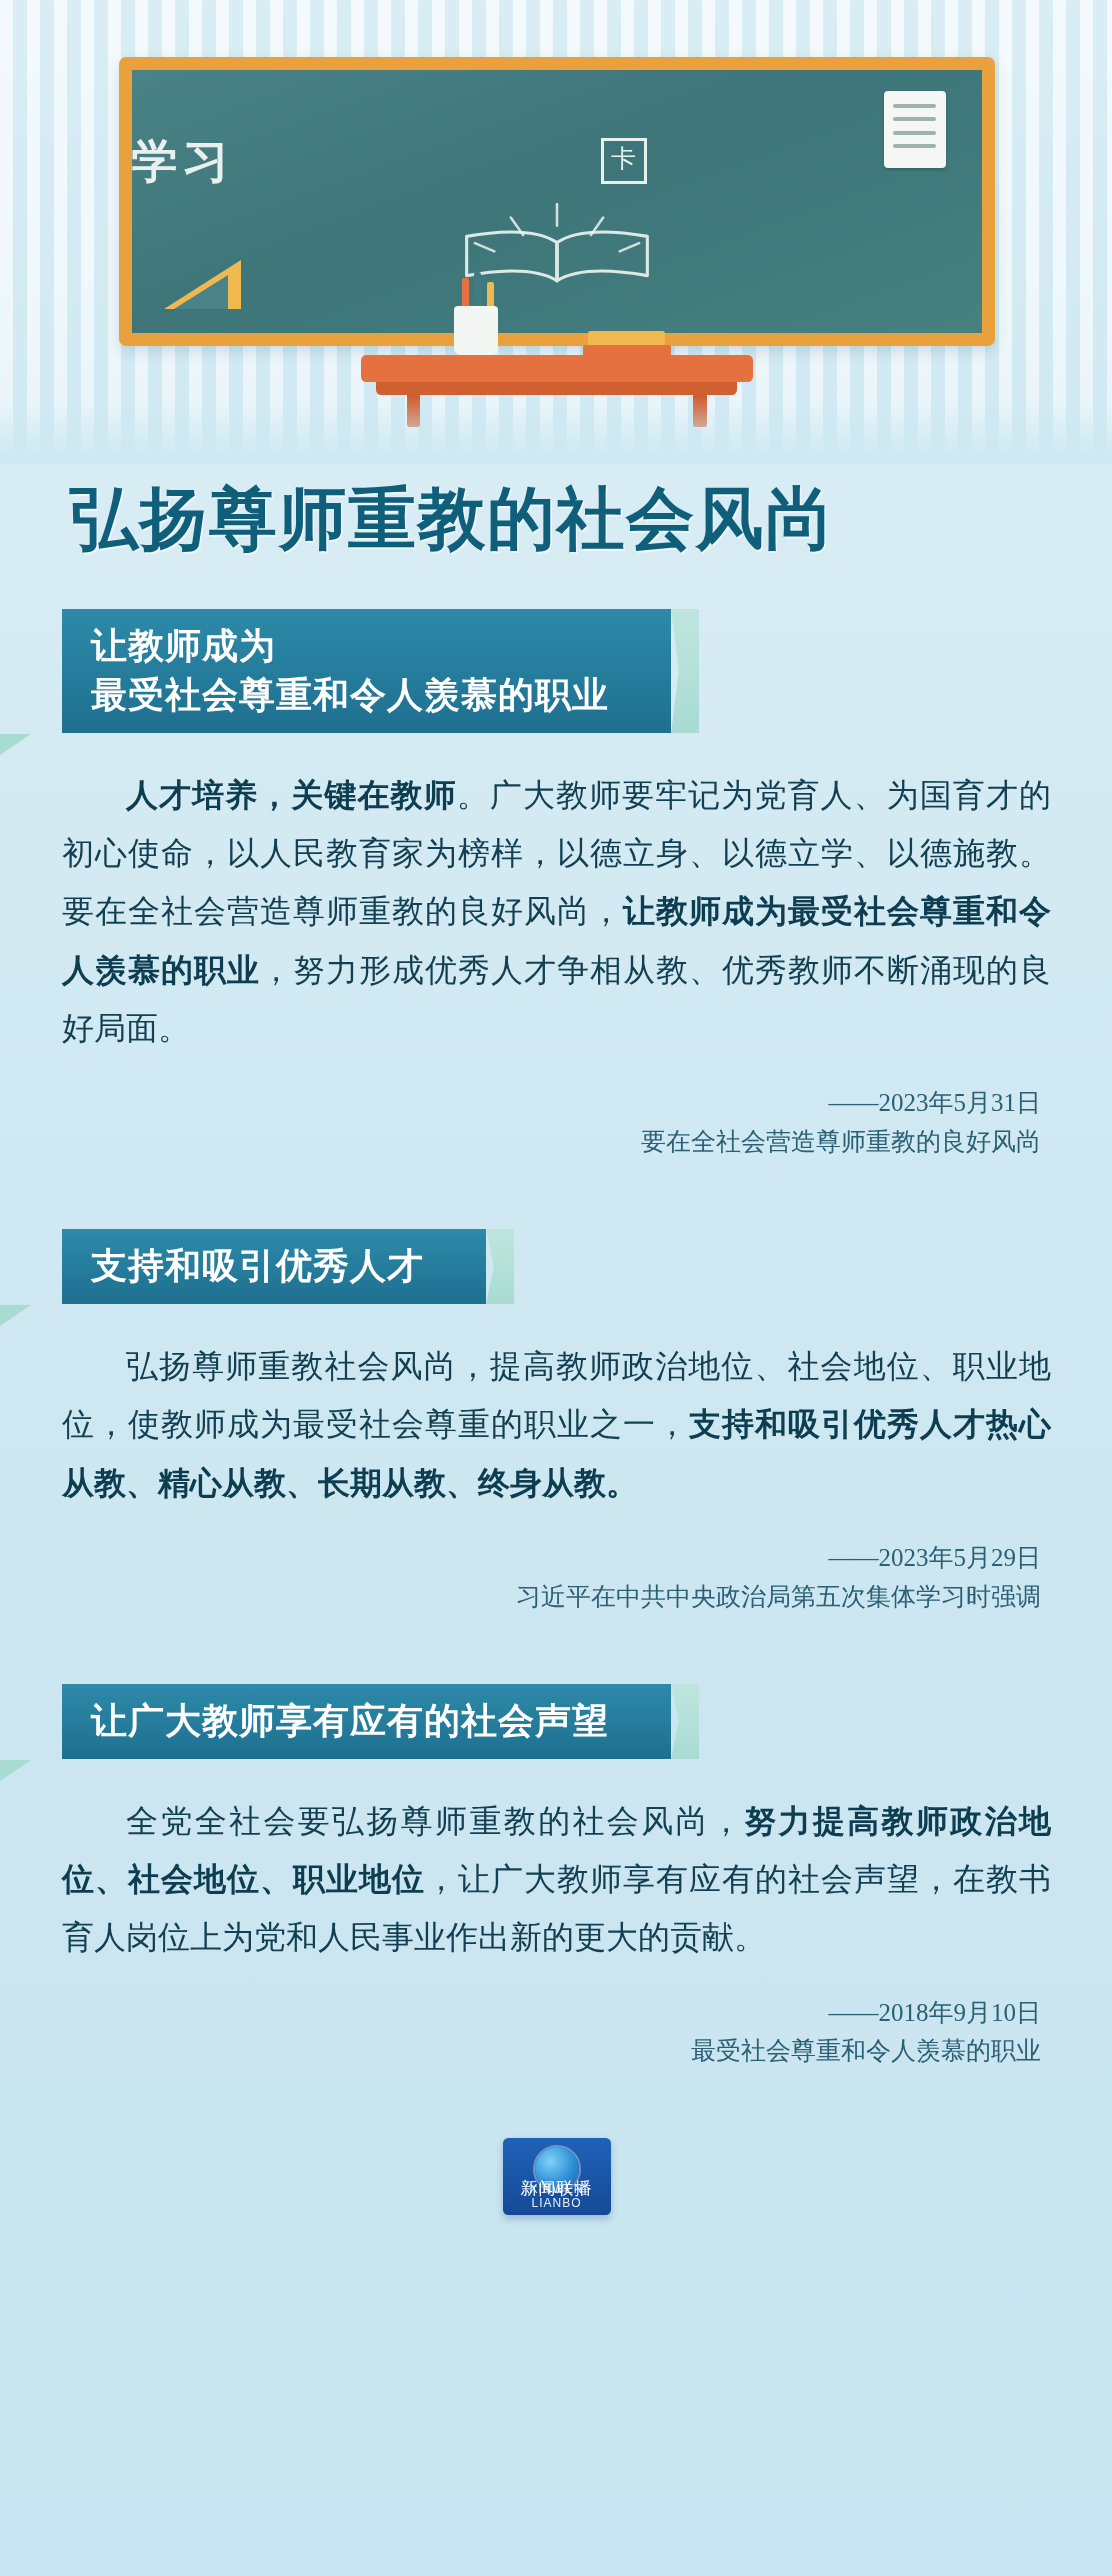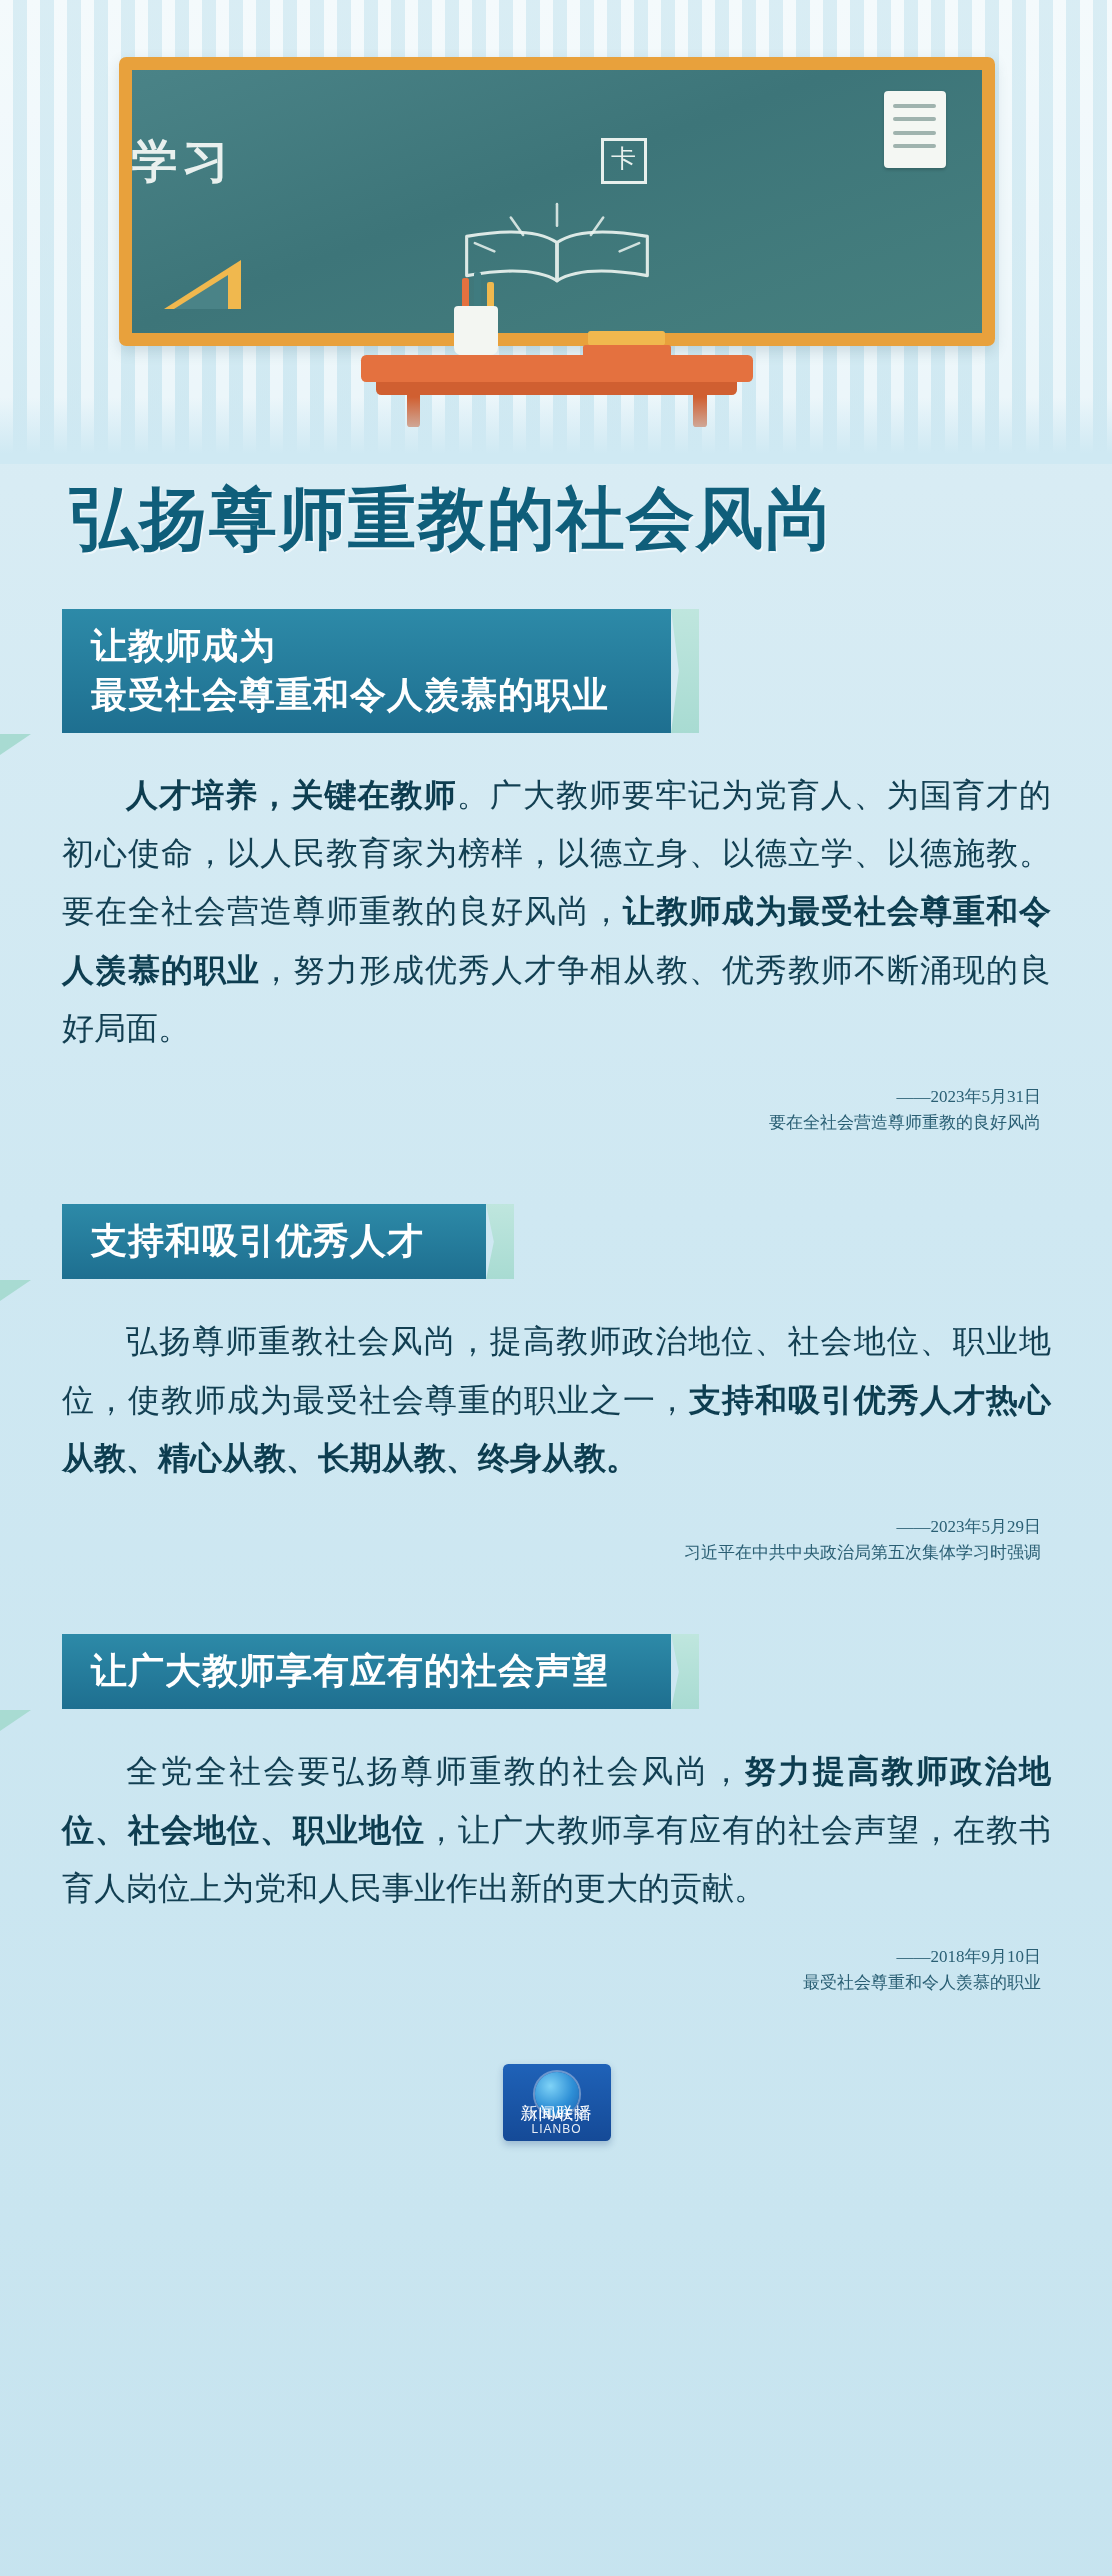--- a/index.html
+++ b/index.html
@@ -283,21 +283,21 @@
     text-indent: 64px;
   }
   .para b {
     font-weight: bold;
     color: #0d3d50;
   }
 
   .attrib {
     margin: 27px 72px 0 62px;
     font-family: "Liberation Serif", serif;
-    font-size: 17px;
+    font-size: 25px;
     line-height: 1.55;
     color: #2a5f74;
     text-align: right;
   }
 
   .section { padding-bottom: 5.2px; }
   .section + .section { margin-top: 62px; }
 
   
   .footer {

